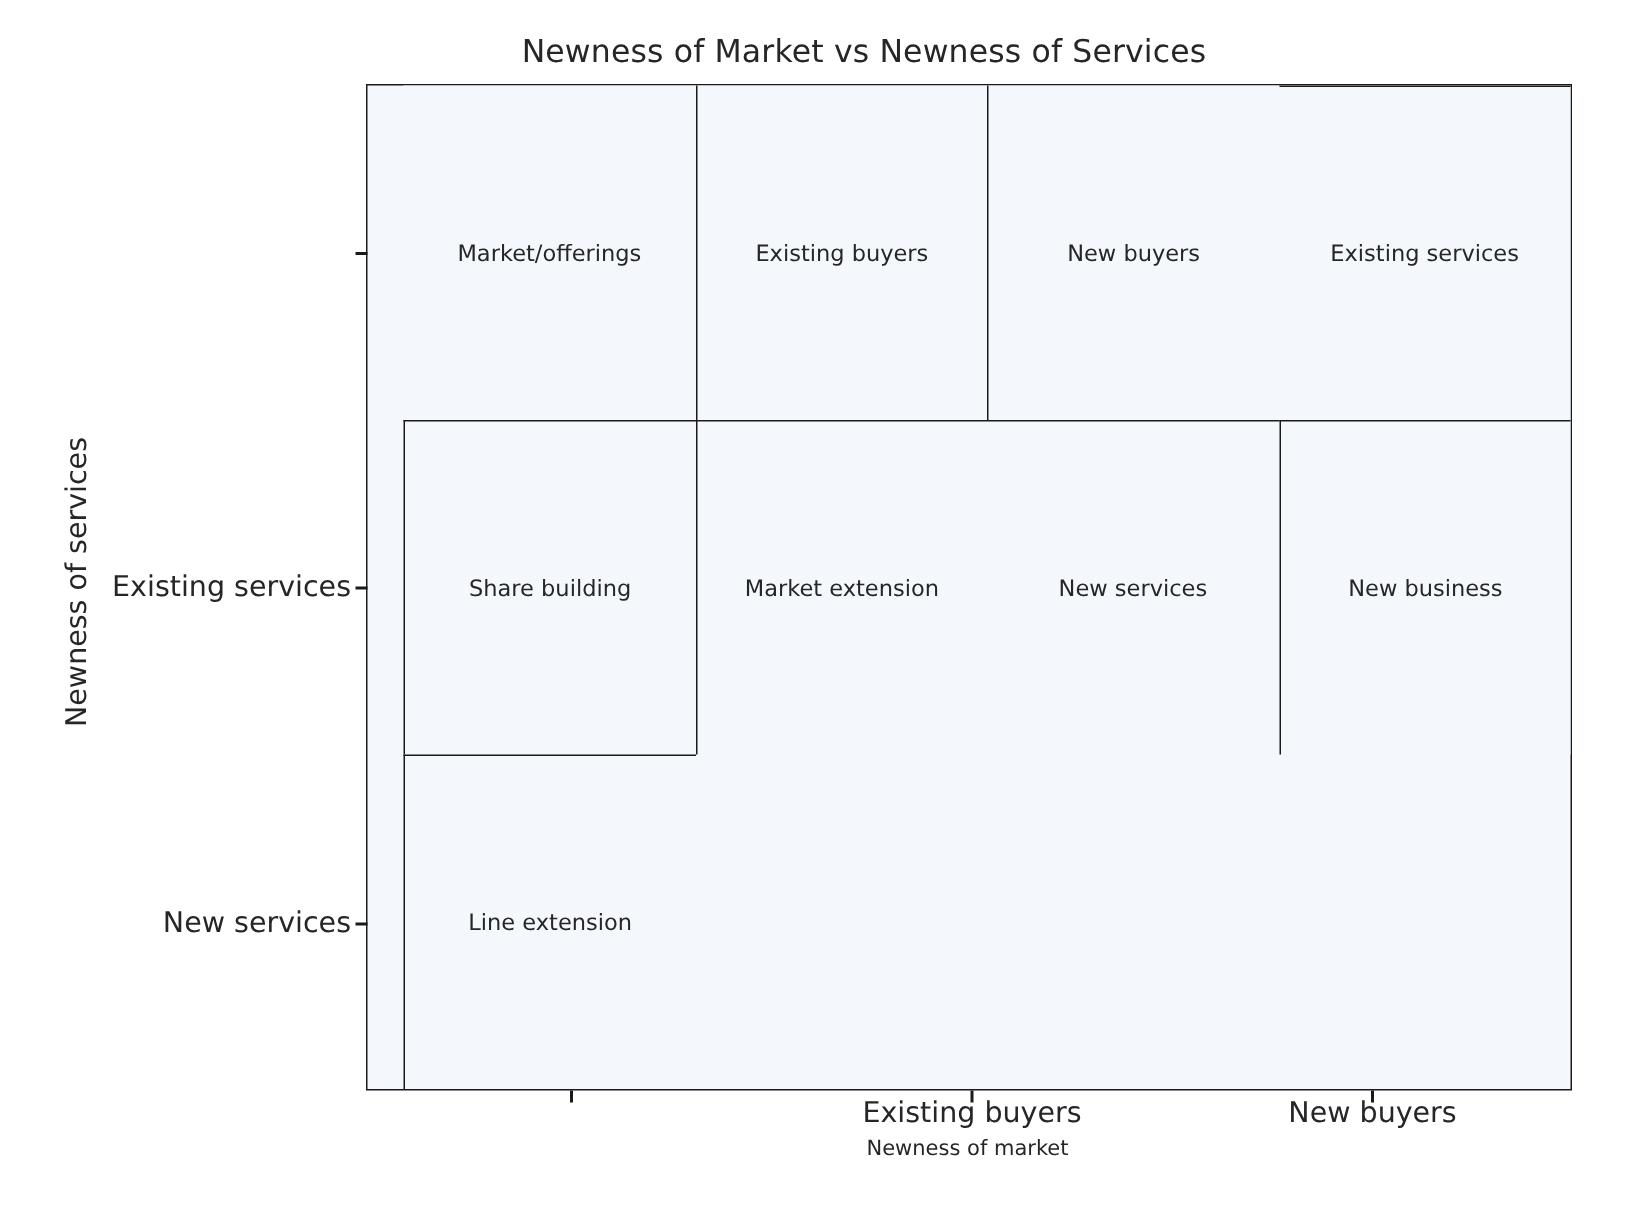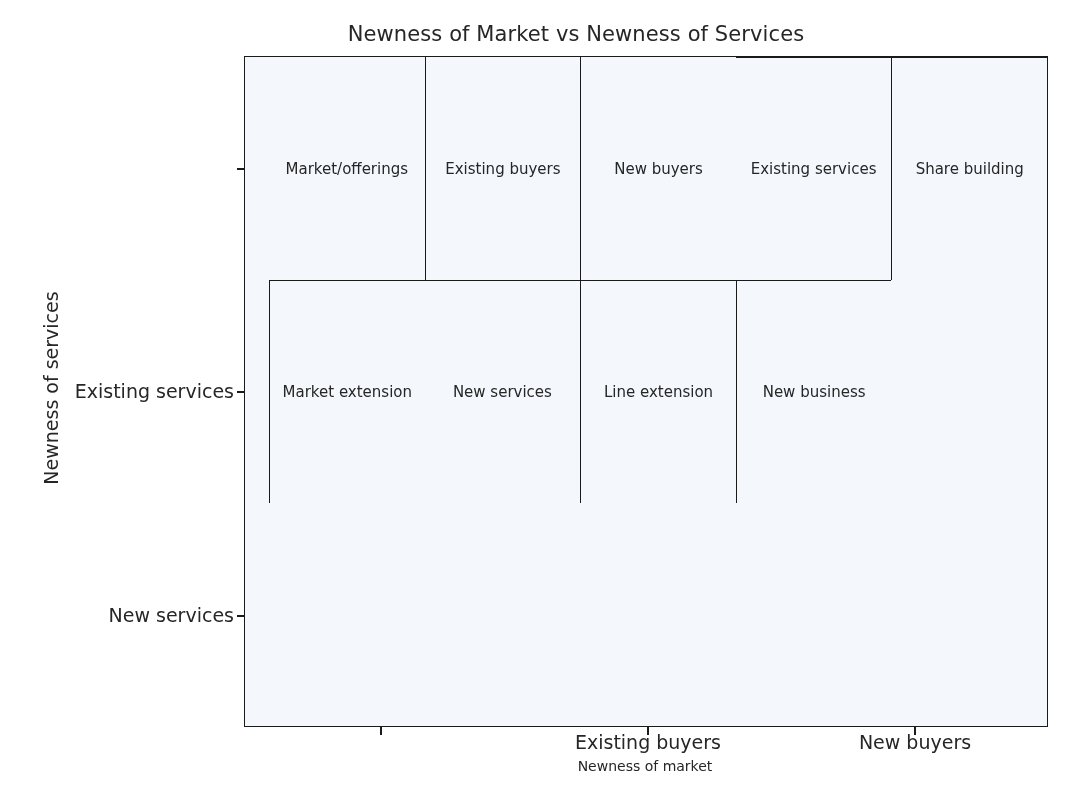--- a/index.html
+++ b/index.html
@@ -39,21 +39,21 @@
   #plot-area {
     position: absolute;
     left: 244px;
     top: 56px;
     width: 804px;
     height: 671px;
     box-sizing: border-box;
     border: 1.6px solid #1a1a1a;
     background: #f4f8fc;
     display: grid;
-    grid-template-columns: 1fr 1fr 1fr 1fr 1fr;
+    grid-template-columns: 1fr 1fr 1fr 1fr;
     grid-template-rows: 1fr 1fr 1fr;
     padding-left: 24px;
   }
   .matrix-cell {
     position: relative;
     box-sizing: border-box;
     background: #f4f8fc;
     display: flex;
     align-items: center;
     justify-content: center;
@@ -189,25 +189,25 @@
   <div class="matrix-cell row-1 col-1">
     <span class="cell-label">Share building</span>
   </div>
   <div class="matrix-cell row-1 col-2">
     <span class="cell-label">Market extension</span>
   </div>
 
   <div class="matrix-cell row-2 col-0">
     <span class="cell-label">New services</span>
   </div>
+  <div class="matrix-cell row-2 col-2">
+    <span class="cell-label">New business</span>
+  </div>
   <div class="matrix-cell row-2 col-1">
     <span class="cell-label">Line extension</span>
-  </div>
-  <div class="matrix-cell row-2 col-2">
-    <span class="cell-label">New business</span>
   </div>
 
 </div>
 
 <div id="y-axis-title">
   <span class="ytitle-inner">Newness of services</span>
 </div>
 
 <div class="y-tick-mark" id="y-mark-top"></div>
 <div class="y-tick-mark" id="y-mark-mid"></div>

